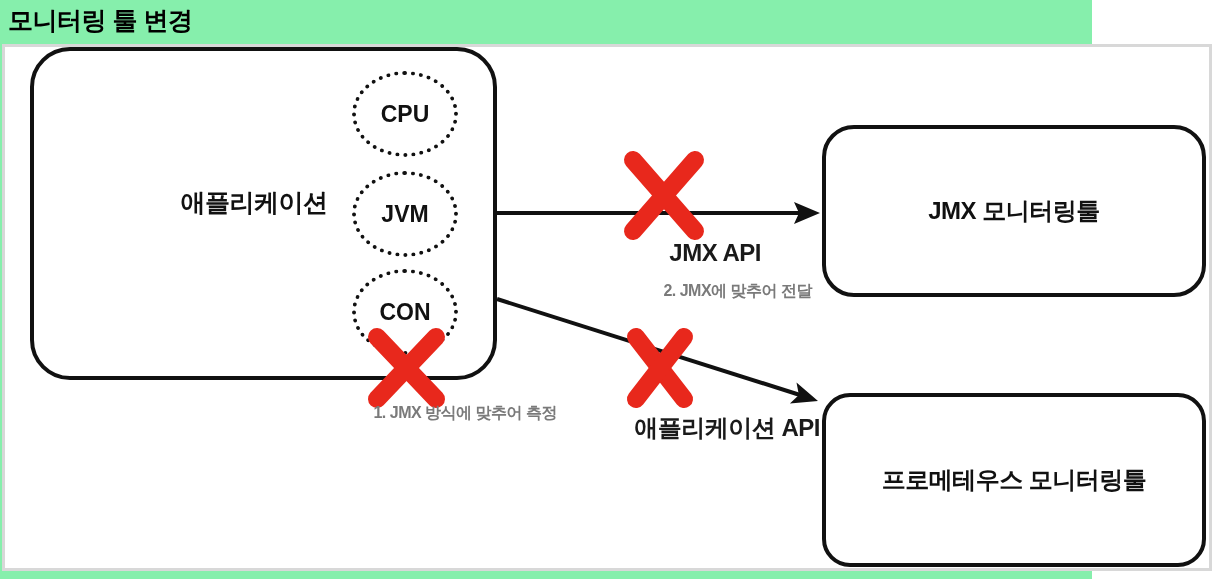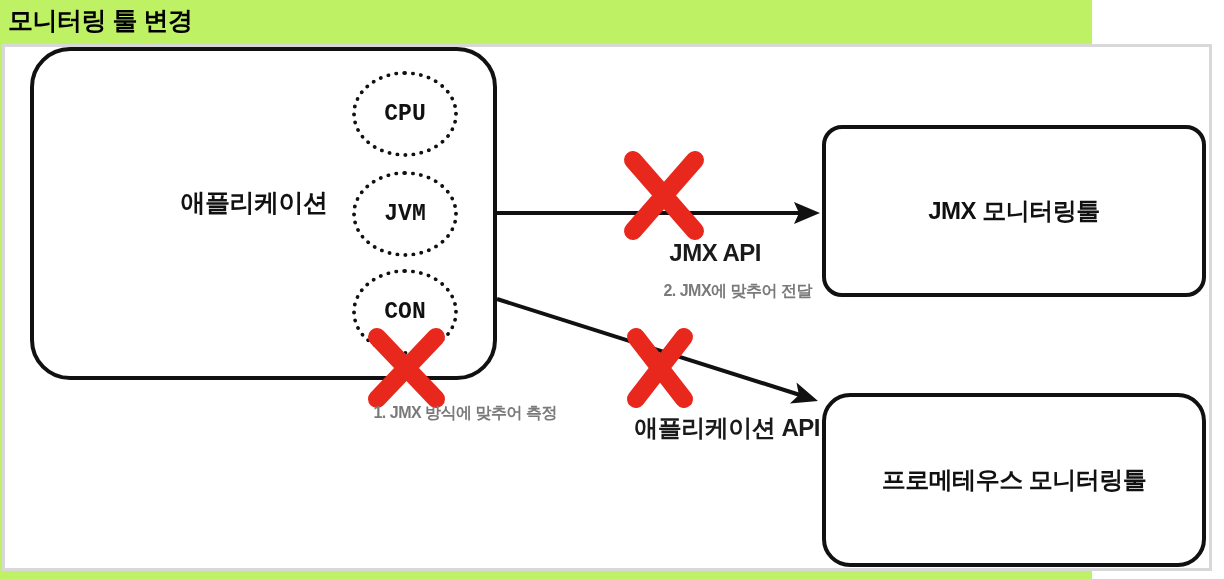--- a/index.html
+++ b/index.html
@@ -1,58 +1,58 @@
 <!DOCTYPE html>
 <html><head>
 <meta charset="utf-8">
 <style>
   * { margin: 0; padding: 0; box-sizing: border-box; }
   html, body { background: #ffffff; }
   body {
     font-family: "Liberation Sans", "DejaVu Sans", sans-serif;
     width: 1224px; height: 579px; overflow: hidden;
   }
-  .stage { position: relative; width: 1092px; height: 579px; background: #bef264; }
+  .stage { position: relative; width: 1092px; height: 579px; background: #86efac; }
 
   .page-title {
     position: absolute; left: 8px; top: 4px;
     font-size: 25px; font-weight: 700; color: #000000; letter-spacing: -0.5px;
   }
 
   .frame {
     position: absolute; left: 2px; top: 44px; width: 1210px; height: 527px;
     border: 3px solid #d8d8d8; background: #ffffff;
   }
 
   .node {
     position: absolute; background: #ffffff;
     border: 4px solid #111111;
     display: flex; align-items: center; justify-content: center;
     text-align: center;
   }
   .app-box { left: 30px; top: 47px; width: 467px; height: 333px; border-radius: 40px; }
-  .jmx-box { left: 822px; top: 125px; width: 384px; height: 172px; border-radius: 20px; }
+  .jmx-box { left: 822px; top: 125px; width: 384px; height: 172px; border-radius: 32px; }
   .prom-box { left: 822px; top: 393px; width: 384px; height: 174px; border-radius: 28px; }
   .node-label { font-size: 24px; font-weight: 700; color: #111111; letter-spacing: -0.5px; }
 
   .app-label {
     position: absolute; left: 70px; top: 135px; width: 300px;
     text-align: center; font-size: 25px; font-weight: 700; color: #111111; letter-spacing: -0.5px;
   }
 
   .metric-circle {
     position: absolute; left: 318px; width: 106px; height: 86px;
     border: 4px dotted #111111; border-radius: 50%;
     display: flex; align-items: center; justify-content: center;
     background: transparent;
   }
   .metric-circle.c1 { top: 20px; }
   .metric-circle.c2 { top: 120px; text-align: center; }
   .metric-circle.c3 { top: 218px; }
-  .metric-label { font-size: 23px; font-weight: 700; color: #111111; font-family: Liberation Mono, monospace; }
+  .metric-label { font-size: 23px; font-weight: 700; color: #111111; }
 
   .svg-layer {
     position: absolute; left: 0; top: 0; width: 1224px; height: 579px;
     pointer-events: none;
   }
 
   .edge-label { position: absolute; text-align: right; white-space: nowrap; }
   .edge-label.api { font-size: 24px; font-weight: 700; color: #1a1a1a; letter-spacing: -0.5px; }
   .edge-label.note { font-size: 16px; font-weight: 700; color: #7a7a7a; letter-spacing: -0.5px; }
   .lbl-jmx-api       { left: 561px; top: 239px; width: 200px; }

